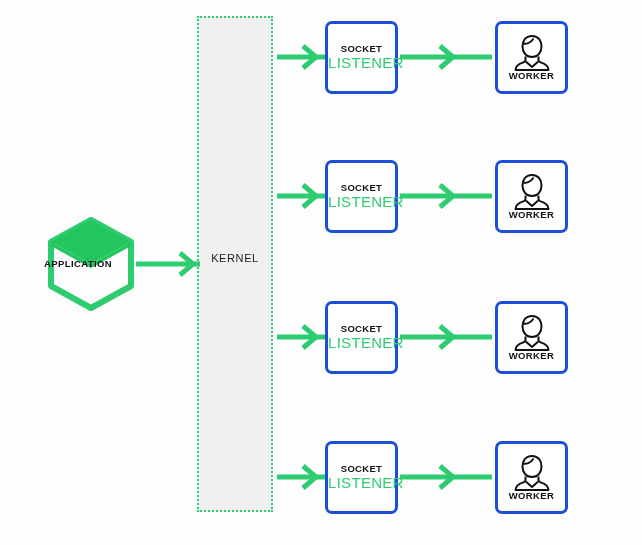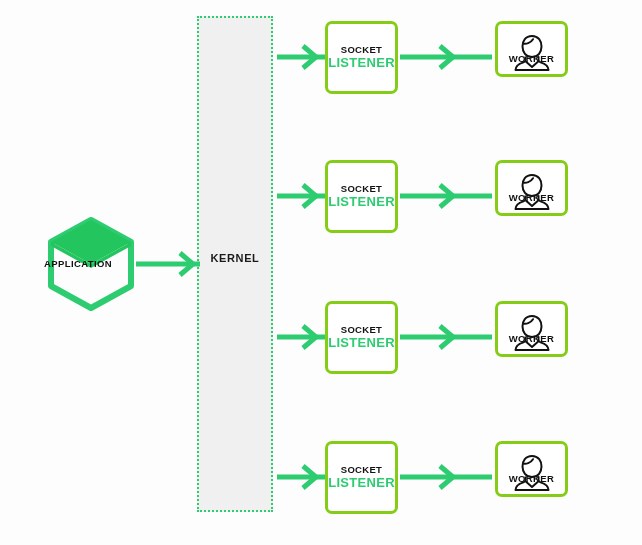--- a/index.html
+++ b/index.html
@@ -29,21 +29,21 @@
     border: 2px dotted #2ecc71;
     box-sizing: border-box;
   }
   .kernel-label {
     position: absolute;
     left: 197px;
     top: 252px;
     width: 76px;
     text-align: center;
     font-size: 11px;
-    font-weight: bold;
+    font-weight: normal;
     letter-spacing: 0.6px;
     color: #1a1a1a;
   }
 
   
   .application {
     position: absolute;
     left: 44px;
     top: 216px;
     width: 94px;
@@ -60,53 +60,53 @@
     font-weight: bold;
     letter-spacing: 0.4px;
     color: #111111;
   }
 
   
   .node-box {
     position: absolute;
     box-sizing: border-box;
     background: #ffffff;
-    border: 3px solid #84cc16;
+    border: 3px solid #1d4ed8;
     border-radius: 7px;
   }
   .socket-box {
     left: 325px;
     width: 73px;
     height: 73px;
   }
   .worker-box {
     left: 495px;
     width: 73px;
-    height: 56px;
+    height: 73px;
   }
   .socket-text {
     position: absolute;
     left: 0;
     right: 0;
     top: 50%;
     transform: translateY(-50%);
     text-align: center;
     line-height: 1.22;
   }
   .socket-line1 {
     display: block;
     font-size: 9.5px;
     font-weight: bold;
     letter-spacing: 0.3px;
     color: #111111;
   }
   .socket-line2 {
     display: block;
-    font-size: 13px;
-    font-weight: bold;
+    font-size: 15px;
+    font-weight: normal;
     letter-spacing: 0.3px;
     color: #2ecc71;
   }
   .worker-icon {
     position: absolute;
     left: 50%;
     transform: translateX(-50%);
     top: 10px;
     width: 40px;
     height: 38px;

